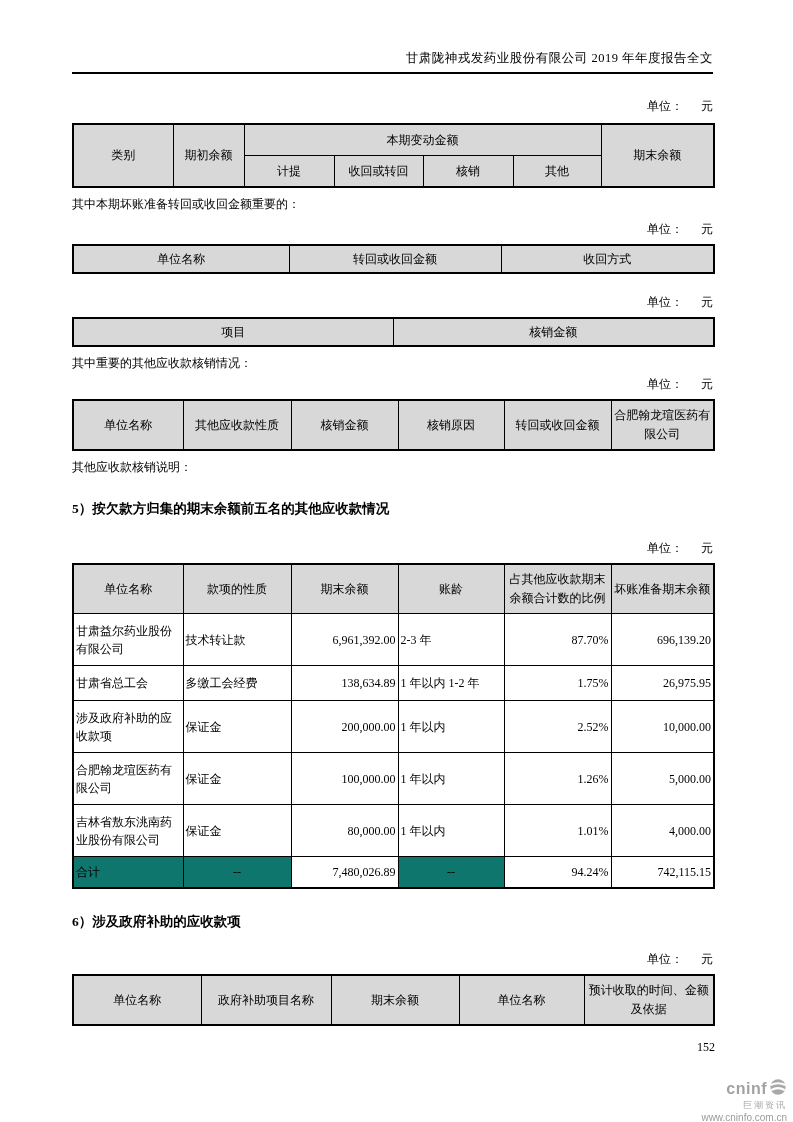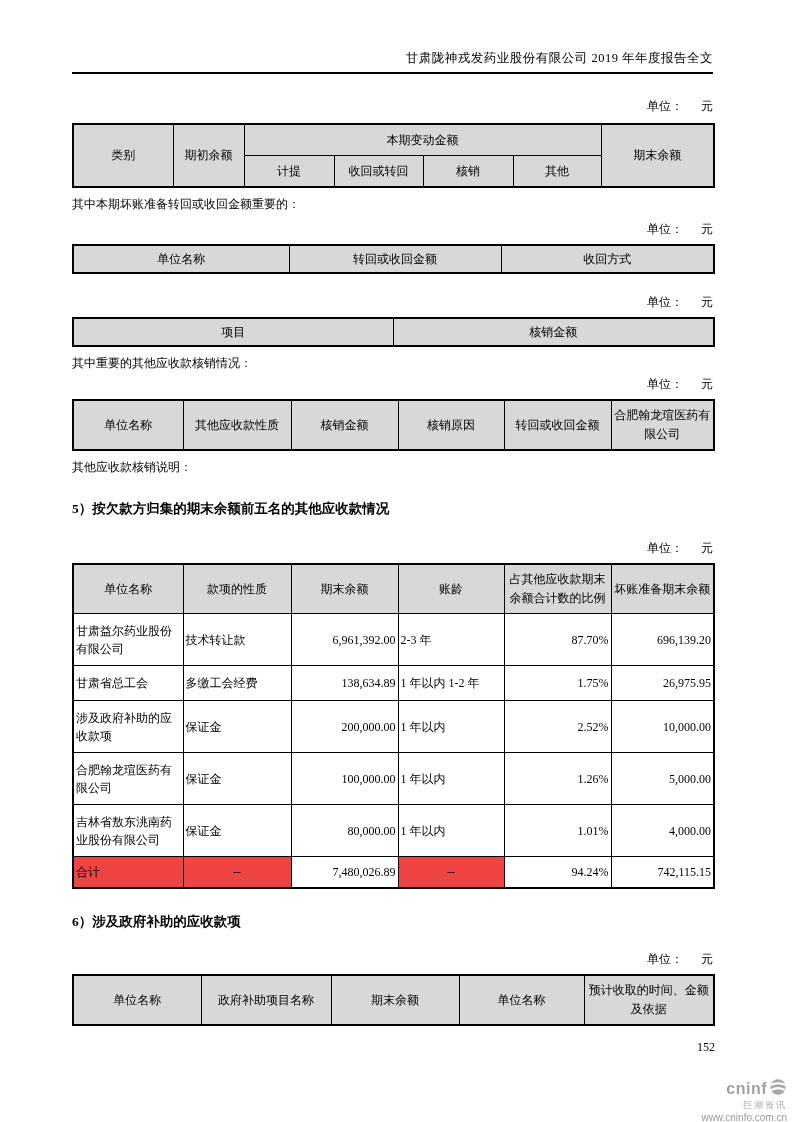--- a/index.html
+++ b/index.html
@@ -41,21 +41,21 @@
   }
   table.doc-table th {
     background:#d8d8d8;
     font-weight:normal;
     text-align:center;
     line-height:1.55;
   }
   td.al { text-align:left; padding-left:4px; }
   td.ar { text-align:right; padding-right:3px; }
   td.ac { text-align:center; }
-  td.gray { background:#ef4444; }
+  td.gray { background:#0f766e; }
 
   .t1 th { height:26px; }
   .t-single th { height:22px; }
   .t-two th { height:44px; }
 
   .t5 th { height:44px; }
   tr.row-2line td { height:47px; line-height:1.5; }
   tr.row-1line td { height:30px; }
   tr.row-total td { height:26px; }
 

